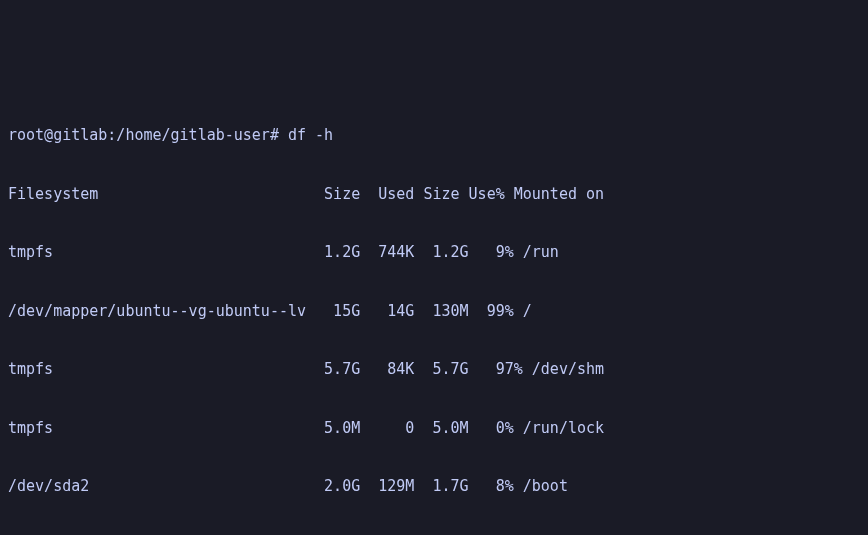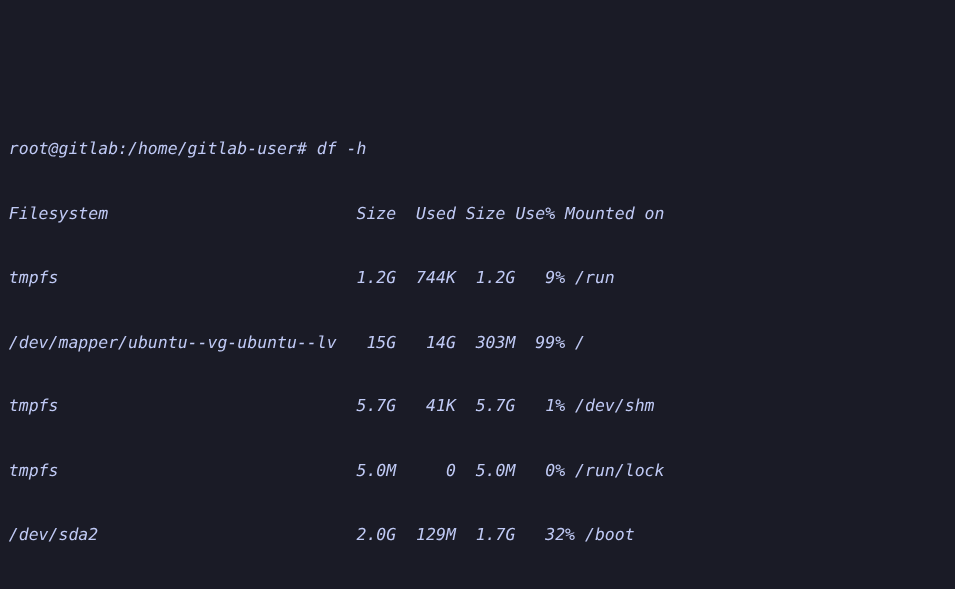--- a/index.html
+++ b/index.html
@@ -1,19 +1,18 @@
 <!DOCTYPE html>
 <html><head>
   <meta charset="utf-8">
   <style>
     * {
       margin: 0;
       padding: 0;
       box-sizing: border-box;
-      font-style: italic;
     }
     body {
       background: #1a1b26;
       color: #c0caf5;
       font-family: 'Menlo', 'Consolas', 'DejaVu Sans Mono', monospace;
       font-size: 15px;
       line-height: 1.95;
       padding: 4px 8px;
       white-space: pre;
       width: 868px;
@@ -25,24 +24,24 @@
     }
   </style>
 </head>
 <body>
 
 
 
 <span class="line"><span>root@gitlab:/home/gitlab-user# </span><span>df -h</span></span>
 <span class="line">Filesystem                         Size  Used Size Use% Mounted on</span>
 <span class="line">tmpfs                              1.2G  744K  1.2G   9% /run</span>
-<span class="line">/dev/mapper/ubuntu--vg-ubuntu--lv   15G   14G  303M  99% /</span>
-<span class="line">tmpfs                              5.7G   41K  5.7G   1% /dev/shm</span>
+<span class="line">/dev/mapper/ubuntu--vg-ubuntu--lv   15G   14G  130M  99% /</span>
+<span class="line">tmpfs                              5.7G   84K  5.7G   97% /dev/shm</span>
 <span class="line">tmpfs                              5.0M     0  5.0M   0% /run/lock</span>
-<span class="line">/dev/sda2                          2.0G  129M  1.7G   32% /boot</span>
+<span class="line">/dev/sda2                          2.0G  129M  1.7G   8% /boot</span>
 <span class="line">tmpfs                              1.2G  4.0K  1.2G   1% /run/user/1000</span>
 
 
 
 
 
 
 
 
 

